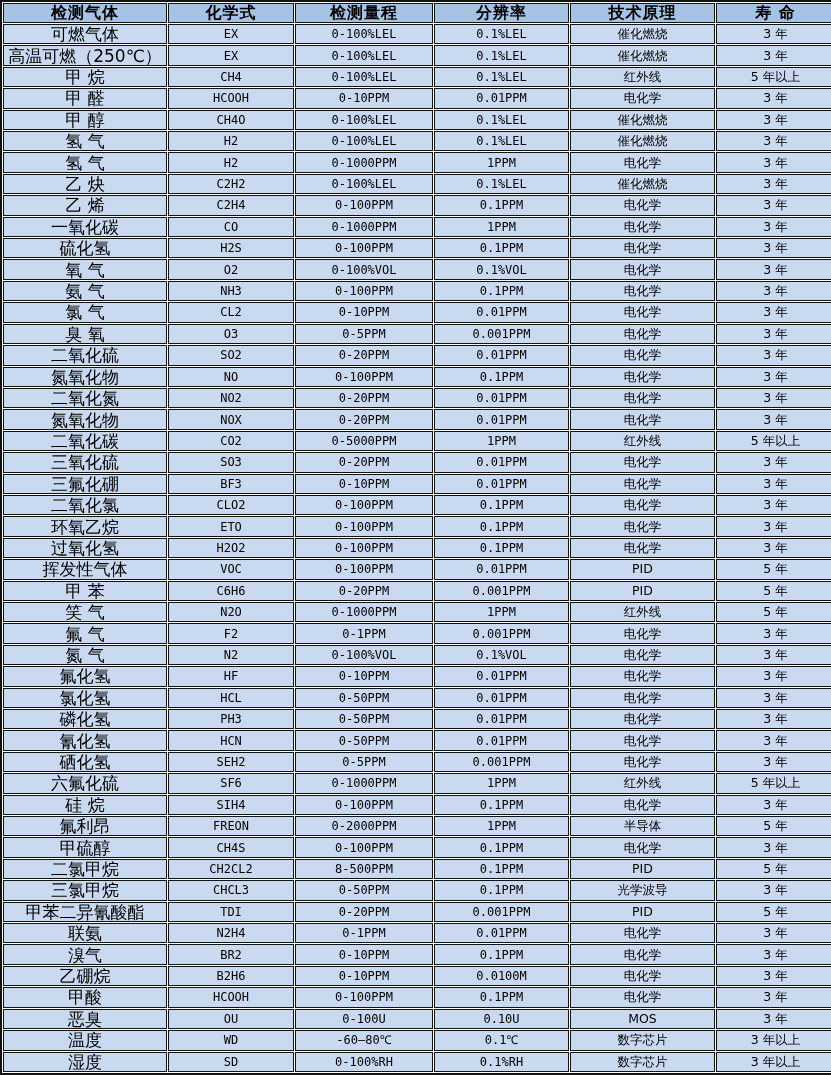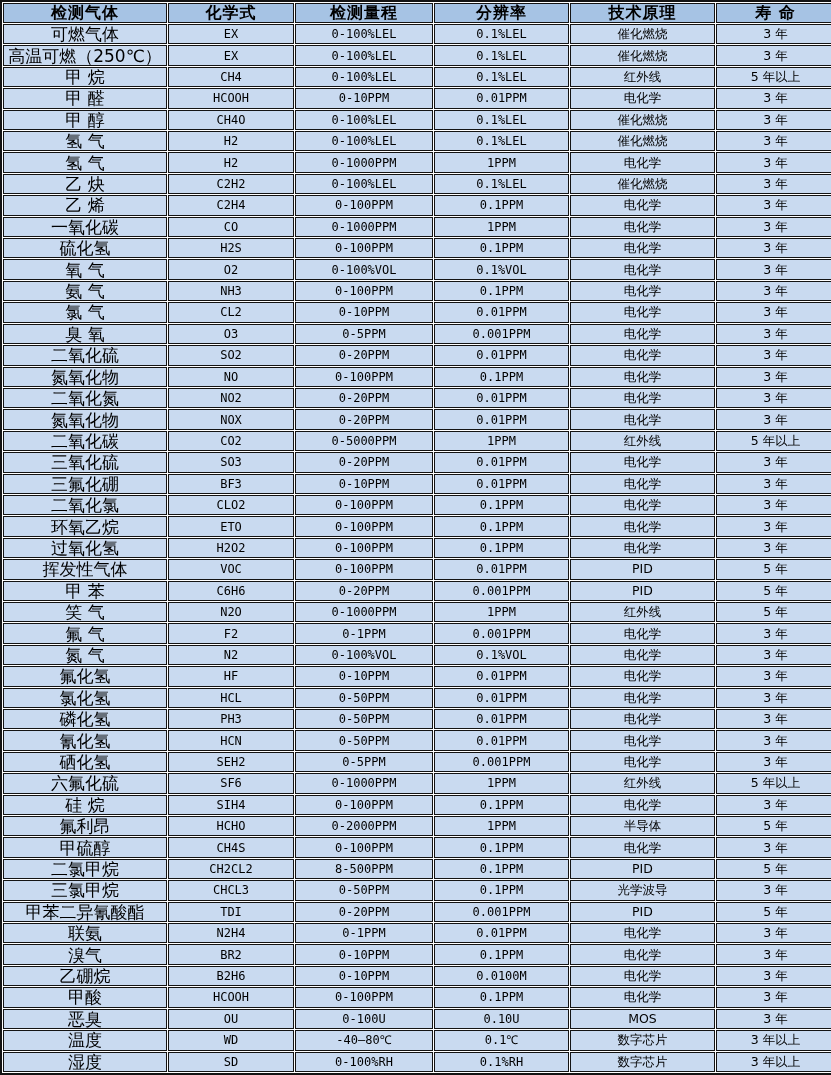--- a/index.html
+++ b/index.html
@@ -372,21 +372,21 @@
         <tr>
           <td class="c-gas">硅  烷</td>
           <td class="c-formula">SIH4</td>
           <td class="c-range">0-100PPM</td>
           <td class="c-res">0.1PPM</td>
           <td class="c-tech">电化学</td>
           <td class="c-life">3 年</td>
         </tr>
         <tr>
           <td class="c-gas">氟利昂</td>
-          <td class="c-formula">HCHO</td>
+          <td class="c-formula">FREON</td>
           <td class="c-range">0-2000PPM</td>
           <td class="c-res">1PPM</td>
           <td class="c-tech">半导体</td>
           <td class="c-life">5 年</td>
         </tr>
         <tr>
           <td class="c-gas">甲硫醇</td>
           <td class="c-formula">CH4S</td>
           <td class="c-range">0-100PPM</td>
           <td class="c-res">0.1PPM</td>
@@ -453,21 +453,21 @@
           <td class="c-gas">恶臭</td>
           <td class="c-formula">OU</td>
           <td class="c-range">0-100U</td>
           <td class="c-res">0.10U</td>
           <td class="c-tech">MOS</td>
           <td class="c-life">3 年</td>
         </tr>
         <tr>
           <td class="c-gas">温度</td>
           <td class="c-formula">WD</td>
-          <td class="c-range">-40—80℃</td>
+          <td class="c-range">-60—80℃</td>
           <td class="c-res">0.1℃</td>
           <td class="c-tech">数字芯片</td>
           <td class="c-life">3 年以上</td>
         </tr>
         <tr>
           <td class="c-gas">湿度</td>
           <td class="c-formula">SD</td>
           <td class="c-range">0-100%RH</td>
           <td class="c-res">0.1%RH</td>
           <td class="c-tech">数字芯片</td>

